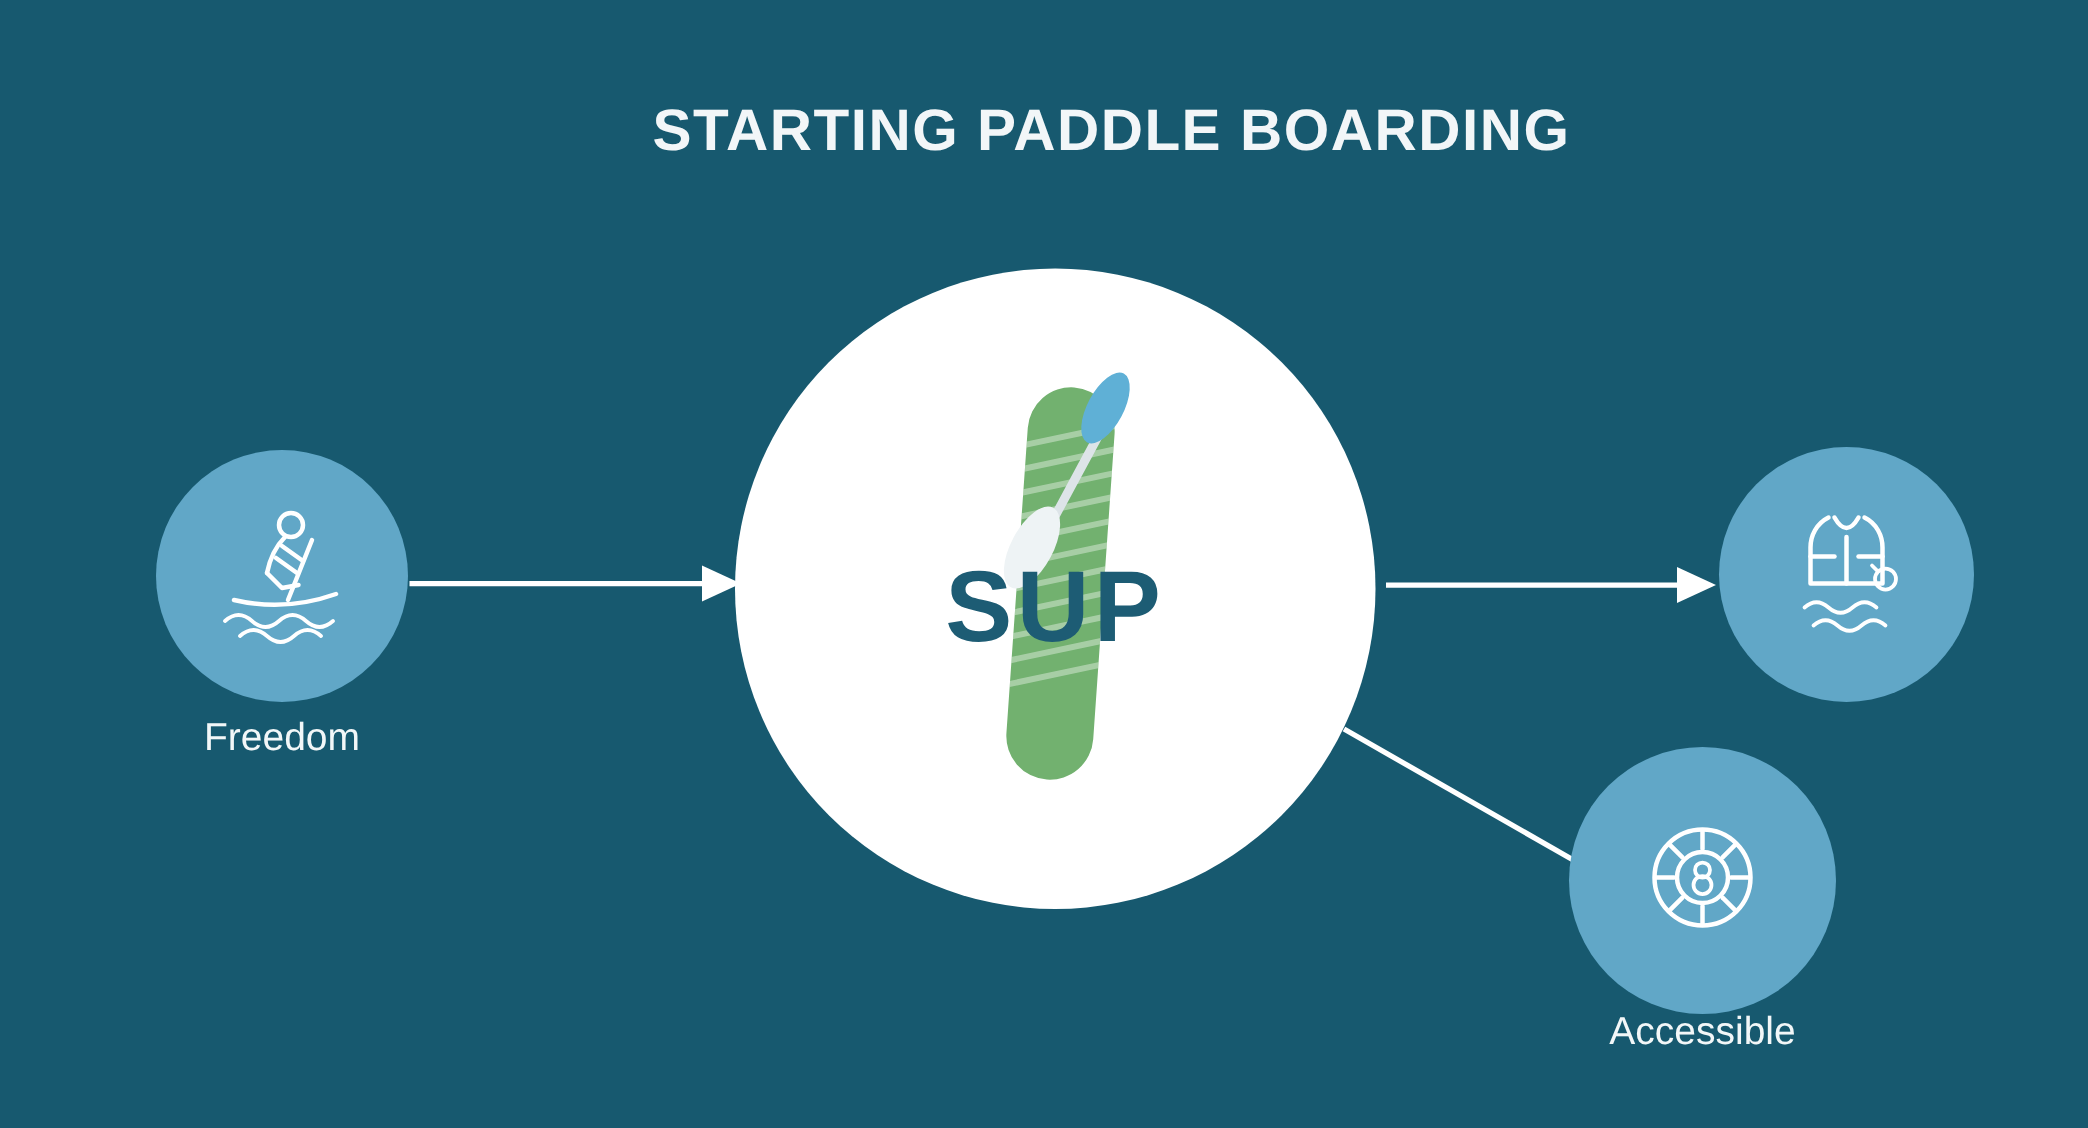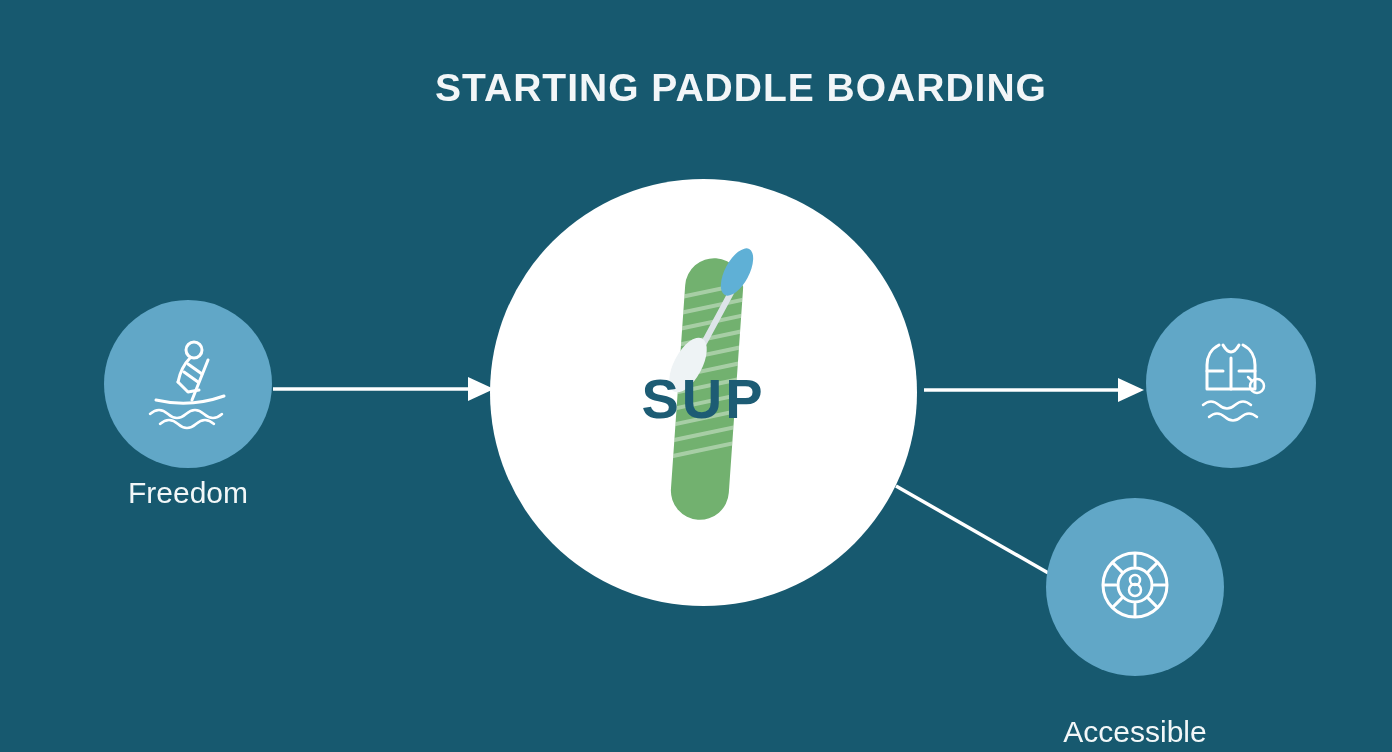--- a/index.html
+++ b/index.html
@@ -51,36 +51,36 @@
   }
   .center-art {
     position: absolute;
     left: 0; top: 0;
   }
   .sup-label {
     position: absolute;
     left: 0; right: 0;
     top: 192px;
     text-align: center;
-    font-size: 56px;
+    font-size: 67px;
     font-weight: 700;
     letter-spacing: 3px;
     line-height: 1;
     color: #1d5c74;
   }
   .node-label {
     position: absolute;
     width: 300px;
     text-align: center;
-    font-size: 30px;
+    font-size: 26px;
     color: #f2f7f8;
   }
   .label-freedom    { left: 38px;   top: 476px; }
   .label-safe       { left: 1083px; top: 476px; }
-  .label-accessible { left: 985px;  top: 672px; margin-top: 43px; }
+  .label-accessible { left: 985px;  top: 672px; }
   .icon-svg { display: block; }
 </style>
 </head>
 <body>
 
 <div class="canvas">
 
   <div class="title">STARTING PADDLE BOARDING</div>
 
   <svg class="connectors" width="1392" height="752" viewBox="0 0 1392 752">

